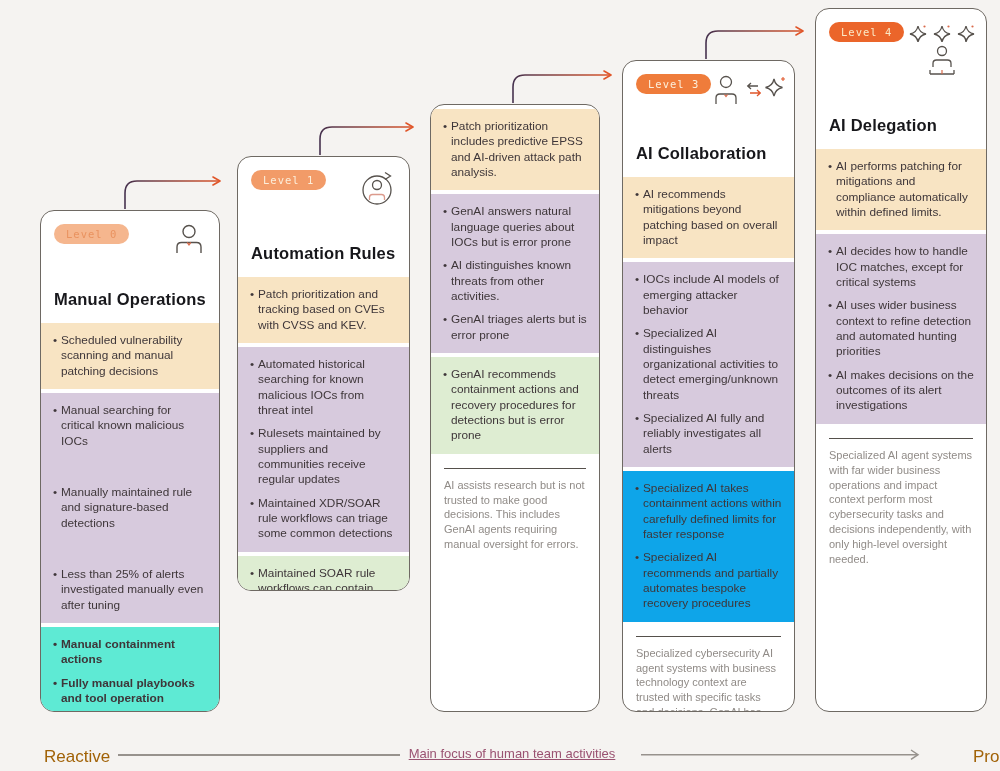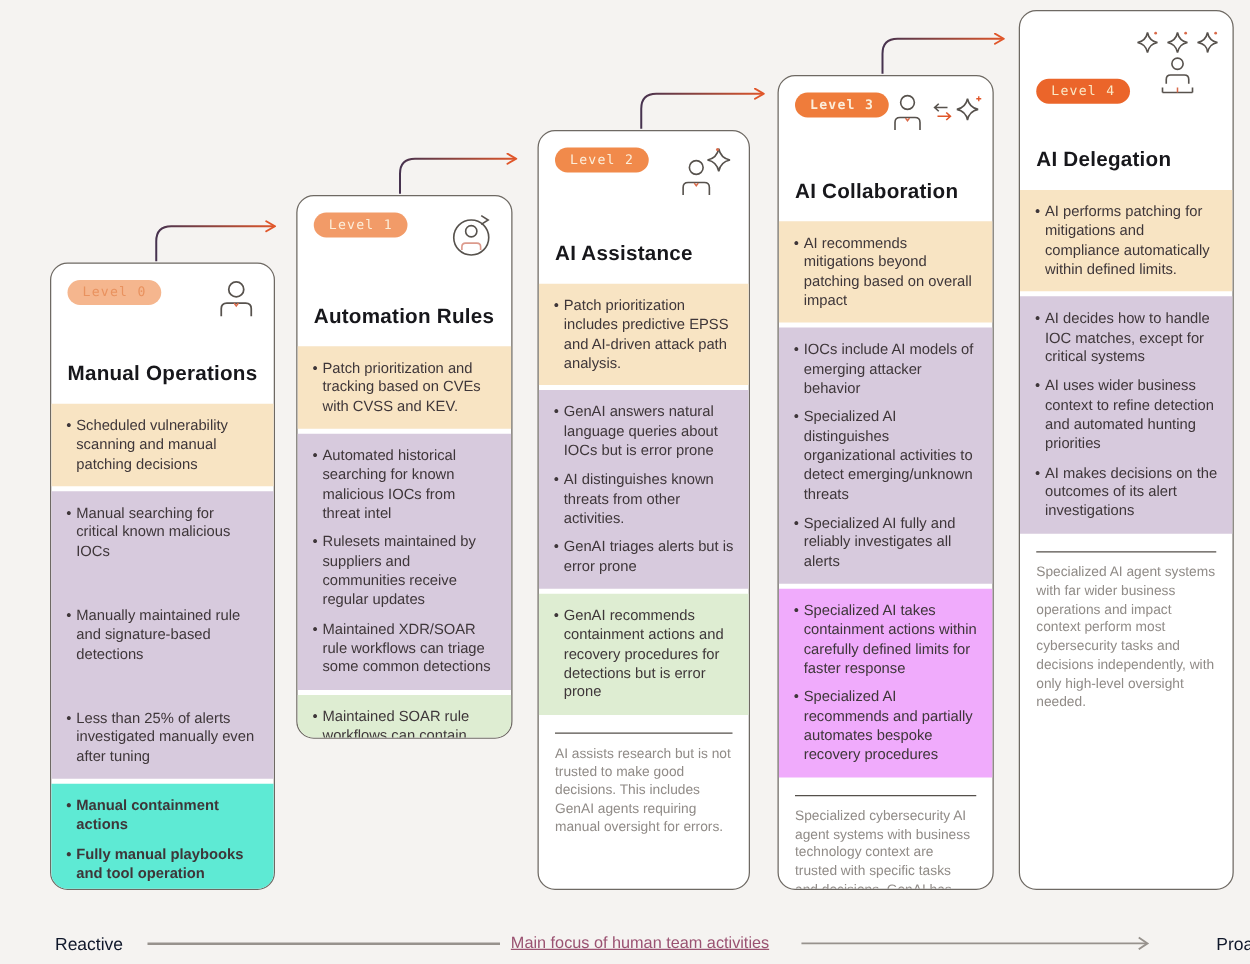--- a/index.html
+++ b/index.html
@@ -52,21 +52,21 @@
     position:relative;
     padding-left:8px;
   }
   .item::before { content:"•"; position:absolute; left:0; top:0; }
   .card-foot { padding:12px 13px 10px; margin-top:2px; }
   .rule { border-top:1.3px solid #55504B; margin-bottom:9px; }
   .footnote { font-size:11px; line-height:1.36; color:#908B87; }
   .icon svg { display:block; }
   
   #axis { position:absolute; left:0; top:740px; width:1000px; height:30px; }
-  .axis-label { position:absolute; font-size:14px; color:#0f172a; }
+  .axis-label { position:absolute; font-size:17px; color:#a16207; }
   #axis-center-label { position:absolute; left:398px; width:228px; top:6px; text-align:center; font-size:13px; }
   #axis-line-left { position:absolute; left:118px; top:14px; width:282px; height:1.5px; background:#97928D; }
   #axis-line-right { position:absolute; left:641px; top:7px; }
 </style>
 </head>
 <body>
 
 <svg id="connector-layer">
   <defs>
     <marker id="ah" viewBox="0 0 10 10" refX="7" refY="5" markerWidth="10" markerHeight="10" orient="auto" markerUnits="userSpaceOnUse">
@@ -153,56 +153,41 @@
   <div class="sec" style="background: rgb(222, 237, 210);">
     <div class="item">Maintained SOAR rule workflows can contain some common threat detections and automate some common and simple recovery scenarios.</div>
   </div>
   <div class="card-foot">
     <div class="rule"></div>
     <p class="footnote">Manually maintained or externally-sourced automation rules and logic are used wherever possible.</p>
   </div>
 </div>
 
 <div class="card" style="left:430px; top:104px; width:170px; height:608px;">
-  <div class="card-head">
-    <div class="head-row">
-      <span class="badge" style="background: rgb(241, 138, 75); color: rgb(252, 238, 218);">Level 2</span>
-      <span class="icon">
-        <svg width="42" height="40" viewBox="0 0 42 40" fill="none" stroke="#57524D" stroke-width="1.3">
-          <path d="M31 1 Q32.5 8.5 40 10 Q32.5 11.5 31 19 Q29.5 11.5 22 10 Q29.5 8.5 31 1 Z"></path>
-          <circle cx="30" cy="1.6" r="1.2" fill="#D96A4A" stroke="none"></circle>
-          <circle cx="13" cy="16" r="5.5"></circle>
-          <path d="M2.5 38 v-6 q0-4 4-4 h13 q4 0 4 4 v6"></path>
-          <path d="M11.4 28.5 l1.6 2.1 1.6-2.1" stroke="#D96A4A" stroke-width="1.2"></path>
-        </svg>
-      </span>
-    </div>
-    <div class="title">AI Assistance</div>
-  </div>
   <div class="sec" style="background: rgb(248, 228, 195);">
     <div class="item">Patch prioritization includes predictive EPSS and AI-driven attack path analysis.</div>
   </div>
   <div class="sec" style="background: rgb(215, 202, 221);">
     <div class="item">GenAI answers natural language queries about IOCs but is error prone</div>
     <div class="item">AI distinguishes known threats from other activities.</div>
     <div class="item">GenAI triages alerts but is error prone</div>
   </div>
   <div class="sec" style="background: rgb(222, 237, 210);">
     <div class="item">GenAI recommends containment actions and recovery procedures for detections but is error prone</div>
   </div>
   <div class="card-foot">
     <div class="rule"></div>
     <p class="footnote">AI assists research but is not trusted to make good decisions. This includes GenAI agents requiring manual oversight for errors.</p>
   </div>
 </div>
 
 <div class="card" style="left:622px; top:60px; width:173px; height:652px;">
   <div class="card-head">
     <div class="head-row">
-      <span class="badge" style="background: rgb(239, 124, 59); color: rgb(252, 238, 218); font-weight: bold;">Level 3</span>
+      <span class="badge" style="background: rgb(239, 124, 59); color: rgb(252, 238, 218);">Level 3</span>
       <span class="icon">
         <svg width="76" height="34" viewBox="0 0 76 34" fill="none" stroke="#57524D" stroke-width="1.3">
           <circle cx="15" cy="8" r="5.5"></circle>
           <path d="M5 30 v-6 q0-4 4-4 h12 q4 0 4 4 v6"></path>
           <path d="M13.4 20.5 l1.6 2.1 1.6-2.1" stroke="#D96A4A" stroke-width="1.2"></path>
           <path d="M47 12 H37 M40 9 l-3.3 3 3.3 3"></path>
           <path d="M39 19 H49 M46 16 l3.3 3 -3.3 3" stroke="#E0562A"></path>
           <path d="M63 5 Q64.4 12 71.5 13.5 Q64.4 15 63 22 Q61.6 15 54.5 13.5 Q61.6 12 63 5 Z"></path>
           <path d="M72 3 v4 M70 5 h4" stroke="#E0562A" stroke-width="1.1"></path>
         </svg>
@@ -211,34 +196,34 @@
     <div class="title">AI Collaboration</div>
   </div>
   <div class="sec" style="background: rgb(248, 228, 195);">
     <div class="item">AI recommends mitigations beyond patching based on overall impact</div>
   </div>
   <div class="sec" style="background: rgb(215, 202, 221);">
     <div class="item">IOCs include AI models of emerging attacker behavior</div>
     <div class="item">Specialized AI distinguishes organizational activities to detect emerging/unknown threats</div>
     <div class="item">Specialized AI fully and reliably investigates all alerts</div>
   </div>
-  <div class="sec" style="background: #f0abfc;">
+  <div class="sec" style="background: #0ea5e9;">
     <div class="item">Specialized AI takes containment actions within carefully defined limits for faster response</div>
     <div class="item">Specialized AI recommends and partially automates bespoke recovery procedures</div>
   </div>
   <div class="card-foot">
     <div class="rule"></div>
     <p class="footnote">Specialized cybersecurity AI agent systems with business technology context are trusted with specific tasks and decisions. GenAI has limited uses where errors are acceptable.</p>
   </div>
 </div>
 
 <div class="card" style="left:815px; top:8px; width:172px; height:704px;">
   <div class="card-head">
     <div class="head-row">
-      <span class="badge" style="background: rgb(235, 101, 42); color: rgb(250, 233, 198); margin-top: 41px;">Level 4</span>
+      <span class="badge" style="background: rgb(235, 101, 42); color: rgb(250, 233, 198);">Level 4</span>
       <span class="icon">
         <svg width="76" height="58" viewBox="0 0 76 58" fill="none" stroke="#57524D" stroke-width="1.3">
           <path d="M14 4 Q15.3 10.7 22 12 Q15.3 13.3 14 20 Q12.7 13.3 6 12 Q12.7 10.7 14 4 Z"></path>
           <circle cx="20.5" cy="4.5" r="1.1" fill="#D96A4A" stroke="none"></circle>
           <path d="M38 4 Q39.3 10.7 46 12 Q39.3 13.3 38 20 Q36.7 13.3 30 12 Q36.7 10.7 38 4 Z"></path>
           <circle cx="44.5" cy="4.5" r="1.1" fill="#D96A4A" stroke="none"></circle>
           <path d="M62 4 Q63.3 10.7 70 12 Q63.3 13.3 62 20 Q62 13.3 54 12 Q60.7 10.7 62 4 Z"></path>
           <circle cx="68.5" cy="4.5" r="1.1" fill="#D96A4A" stroke="none"></circle>
           <circle cx="38" cy="29" r="4.5"></circle>
           <path d="M29 45 v-3.5 q0-3.5 3.5-3.5 h11 q3.5 0 3.5 3.5 V45"></path>

